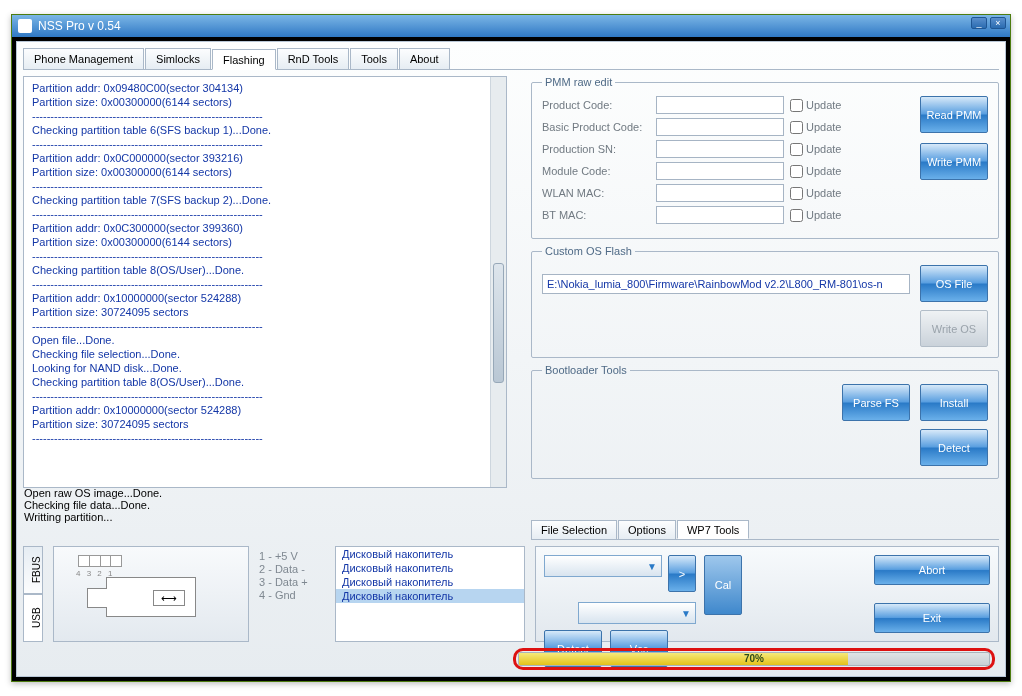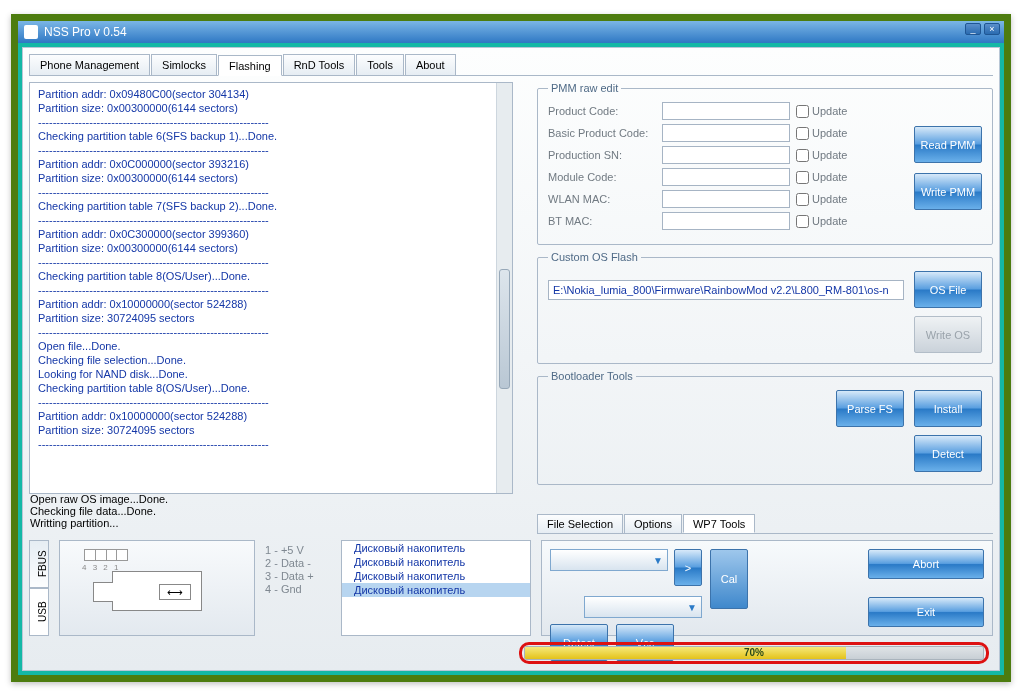--- a/index.html
+++ b/index.html
@@ -1,17 +1,17 @@
 <!DOCTYPE html>
 <html><head>
 <meta charset="utf-8">
 <style>
 * { box-sizing: border-box; margin: 0; padding: 0; font-family: Tahoma, Arial, sans-serif; font-size: 11px; }
 body { background: #fff; width: 1022px; height: 696px; overflow: hidden; }
-.window { width: 1000px; height: 668px; margin: 14px auto; border: 7px solid #4d7c0f; background: #14b8a6; display: flex; flex-direction: column; box-shadow: 0 2px 6px rgba(0,0,0,.25); }
+.window { width: 1000px; height: 668px; margin: 14px auto; border: 1px solid #4d7c0f; background: #000000; display: flex; flex-direction: column; box-shadow: 0 2px 6px rgba(0,0,0,.25); }
 .titlebar { height: 22px; background: linear-gradient(#7bb6e6,#2f78c4); color: #fff; display: flex; align-items: center; padding: 0 6px; position: relative; }
 .titlebar .icon { width: 14px; height: 14px; background: #fff; margin-right: 6px; border-radius: 2px; }
 .titlebar .title { font-size: 12px; }
 .titlebar .ctrls { position: absolute; right: 4px; top: 2px; display: flex; gap: 3px; }
 .titlebar .ctrls span { width: 16px; height: 12px; background: linear-gradient(#5a8fcc,#2a6bb0); border: 1px solid #1f5694; border-radius: 2px; color: #fff; font-size: 9px; line-height: 10px; text-align: center; cursor: pointer; }
 .inner { flex: 1; background: linear-gradient(#fdfefe,#e7ecf0); border: 1px solid #b9c7d6; margin: 4px; padding: 6px 6px 4px; display: flex; flex-direction: column; }
 .tabs-main { display: flex; border-bottom: 1px solid #aab8c8; }
 .tabs-main .tab { padding: 4px 10px 3px; margin-right: 1px; background: linear-gradient(#fcfdfe,#e6edf3); border: 1px solid #aab8c8; border-bottom: none; cursor: pointer; }
 .tabs-main .tab.active { background: #fff; border-bottom: 1px solid #fff; position: relative; top: 1px; }
 .content { display: flex; gap: 24px; flex: 1; }
@@ -26,21 +26,21 @@
 legend { color: #4f6a86; padding: 0 3px; }
 .pmm-row { display: flex; align-items: center; gap: 6px; margin-bottom: 4px; }
 .pmm-row label { width: 108px; color: #717a82; }
 .pmm-row input[type=text] { width: 128px; height: 18px; border: 1px solid #a6b4c4; background: #fff; padding: 0 3px; }
 .pmm-row .chk { display: flex; align-items: center; gap: 3px; color: #717a82; }
 .pmm-row input[type=checkbox] { width: 13px; height: 13px; }
 .btn { width: 68px; height: 37px; border: 1px solid #3c73ab; background: linear-gradient(#d7e9f9,#5a9fe0 48%,#2a7ac7 52%,#6ab0ea); color: #fff; cursor: pointer; border-radius: 2px; font-size: 11px; display: inline-flex; align-items: center; justify-content: center; }
 .btn.gray { background: linear-gradient(#eff2f4,#cad2da); color: #9aa3ab; border-color: #b2bdc8; }
 .btn.wide { width: 116px; }
 .pmm-btns { display: flex; flex-direction: column; gap: 10px; margin-left: 6px; }
-.pmm-grid { display: flex; align-items: center; }
+.pmm-grid { display: flex; align-items: flex-start; }
 .pmm-fields { flex: 1; }
 .os-row { display: flex; gap: 10px; align-items: center; margin-bottom: 8px; }
 .os-row input { flex: 1; height: 20px; border: 1px solid #a6b4c4; padding: 0 4px; background: #fff; color: #1437a7; }
 .boot-btns { display: flex; gap: 10px; justify-content: flex-end; flex-wrap: wrap; }
 .sub-tabs { display: flex; border-bottom: 1px solid #aab8c8; margin-top: auto; }
 .sub-tabs .tab { padding: 3px 9px 2px; margin-right: 1px; background: linear-gradient(#fcfdfe,#e6edf3); border: 1px solid #aab8c8; border-bottom: none; cursor: pointer; }
 .sub-tabs .tab.active { background: #fff; border-bottom: 1px solid #fff; }
 .bottom { display: flex; gap: 10px; height: 96px; margin-top: 6px; }
 .vtabs { display: flex; flex-direction: column; width: 20px; }
 .vtabs .vt { flex: 1; writing-mode: vertical-lr; transform: rotate(180deg); text-align: center; border: 1px solid #aab8c8; background: linear-gradient(#fcfdfe,#e6edf3); font-size: 10px; cursor: pointer; }
@@ -48,21 +48,21 @@
 .conn-box { width: 196px; border: 1px solid #aab8c8; background: linear-gradient(#f8fafc,#e3e9ef); display: flex; align-items: center; justify-content: center; position: relative; }
 .conn-box .topconn { position: absolute; top: 8px; left: 24px; width: 44px; height: 12px; background: #fff; border: 1px solid #999; display: flex; }
 .conn-box .topconn span { flex: 1; border-right: 1px solid #999; }
 .conn-box .topconn span:last-child { border: none; }
 .conn-box .usb { width: 90px; height: 40px; background: #fff; border: 1px solid #888; position: relative; margin-top: 6px; }
 .conn-box .usb .plug { position: absolute; left: -20px; top: 10px; width: 20px; height: 20px; background: #fff; border: 1px solid #888; border-right: none; }
 .conn-box .usb .port { position: absolute; right: 10px; top: 12px; width: 32px; height: 16px; border: 1px solid #888; display: flex; align-items: center; justify-content: center; }
 .conn-box .nums { position: absolute; top: 22px; left: 22px; font-size: 8px; color: #888; letter-spacing: 2px; }
 .pins { width: 66px; color: #7f8891; font-size: 10px; line-height: 13px; padding-top: 4px; }
 .devlist { width: 190px; border: 1px solid #aab8c8; background: #fff; overflow: hidden; }
-.devlist div { padding: 1px 12px; color: #1437a7; }
+.devlist div { padding: 1px 6px; color: #1437a7; }
 .devlist div.sel { background: #b7d5f0; }
 .controls { flex: 1; border: 1px solid #aab8c8; background: linear-gradient(#f7fafc,#e2e8ee); display: flex; gap: 8px; padding: 8px; }
 .controls .drops { display: flex; flex-direction: column; gap: 10px; align-items: flex-end; }
 .controls .drop { width: 118px; height: 22px; background: linear-gradient(#fff,#d8e4ef); border: 1px solid #7fa8cf; display: flex; align-items: center; justify-content: flex-end; padding-right: 4px; color: #2a7ac7; }
 .controls .drop .arr { font-size: 10px; }
 .controls .minibtns { display: flex; gap: 8px; margin-top: 6px; }
 .controls .cal { width: 38px; height: 60px; background: linear-gradient(#9ec7ec,#3f88cc); border: 1px solid #3c73ab; border-radius: 2px; color: #fff; display: flex; align-items: center; justify-content: center; cursor: pointer; }
 .controls .rbtns { margin-left: auto; display: flex; flex-direction: column; gap: 18px; }
 .progress-wrap { height: 22px; border: 3px solid #d11; border-radius: 10px; margin: 6px 4px 2px 490px; display: flex; align-items: center; padding: 0 2px; }
 .progress { flex: 1; height: 14px; background: linear-gradient(#dfe3e6,#c8cfd5); border: 1px solid #a9b3bc; border-radius: 2px; position: relative; overflow: hidden; }

